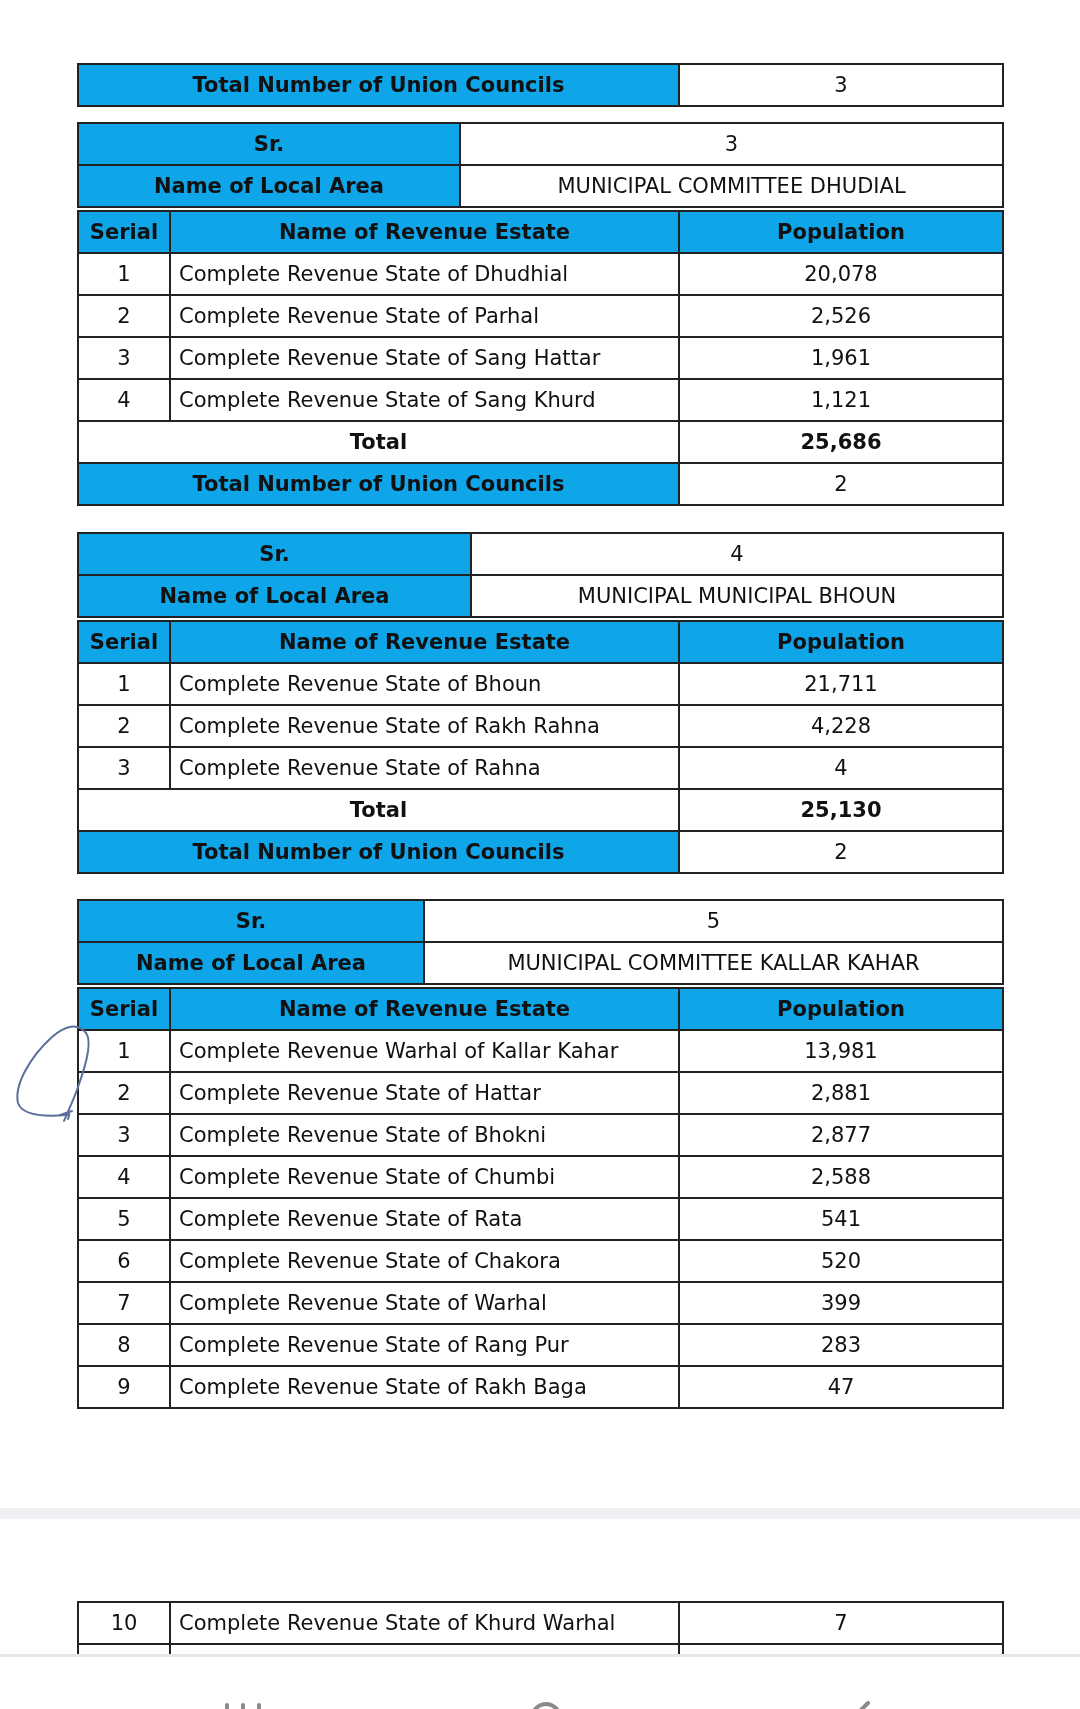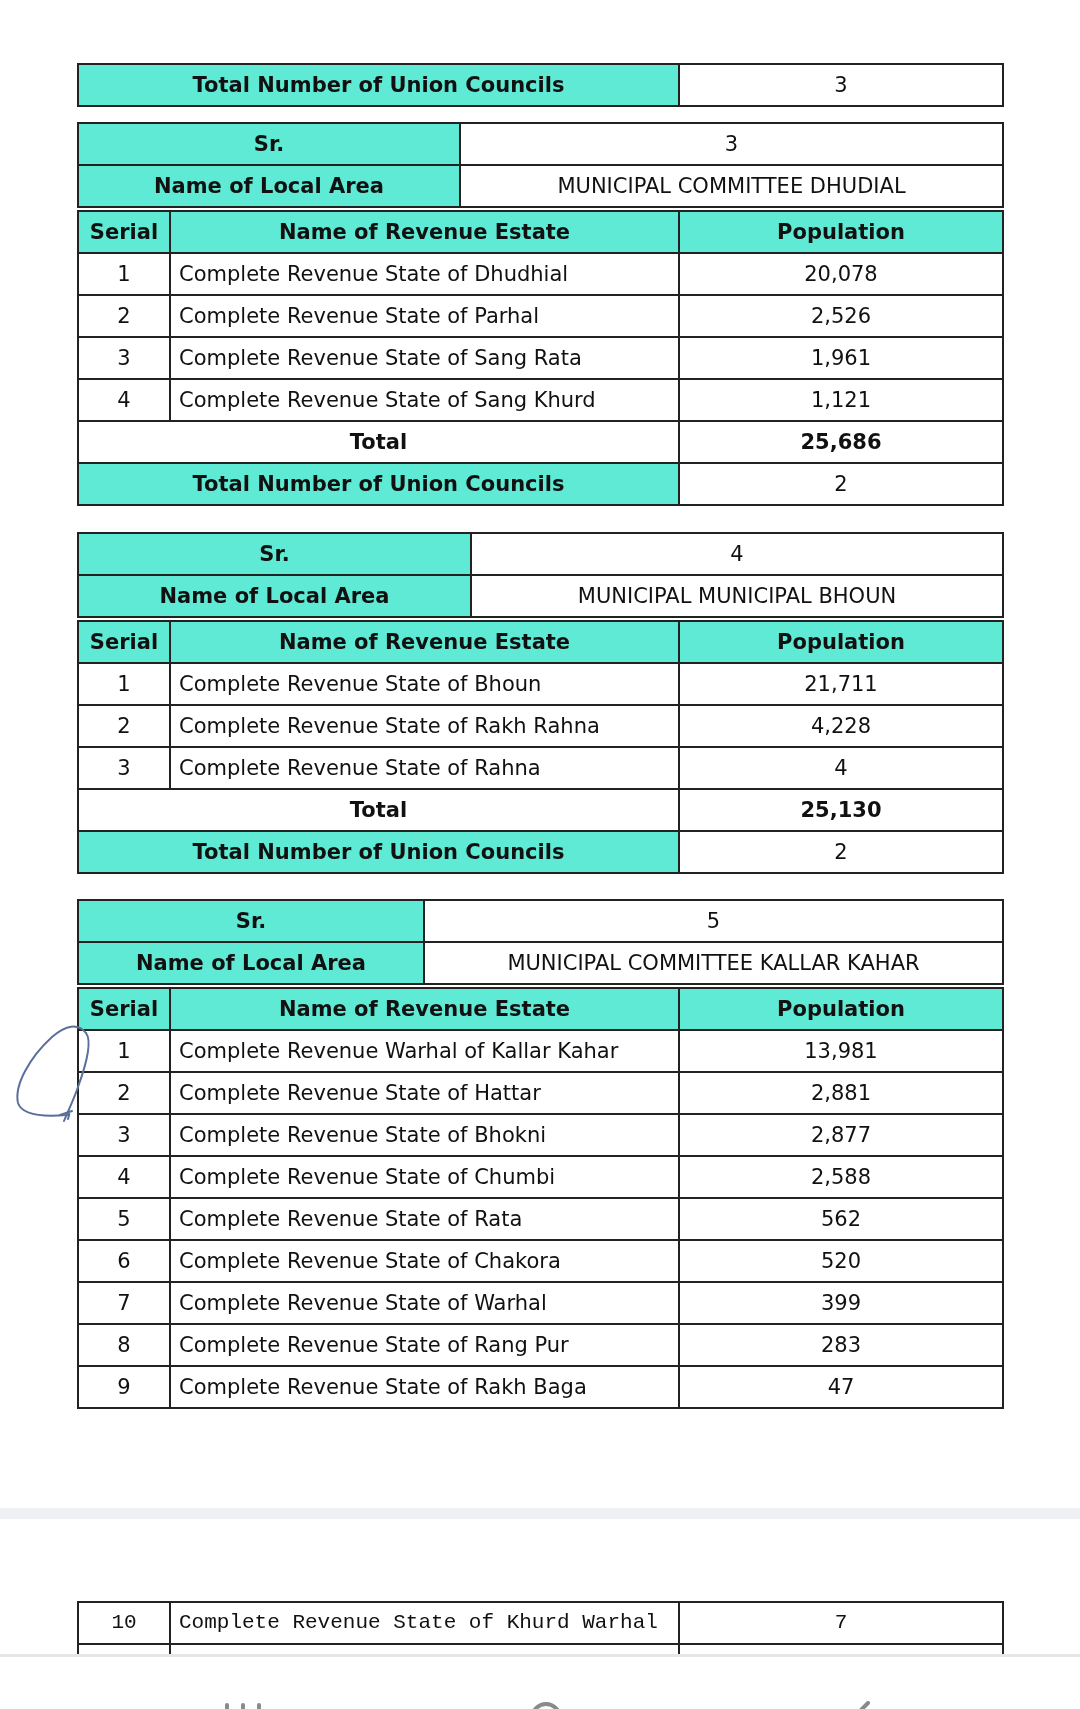--- a/index.html
+++ b/index.html
@@ -25,21 +25,21 @@
   .tbl td {
     border: 2px solid #222222;
     height: 40px;
     padding: 0 8px;
     font-size: 21px;
     line-height: 40px;
     white-space: nowrap;
     overflow: hidden;
     box-sizing: border-box;
   }
-  .gray { background: #5eead4; }
+  .gray { background: #0ea5e9; }
   .bold { font-weight: bold; }
   .c { text-align: center; }
   .l { text-align: left; margin-top: 24px; }
   .page-sep {
     position: absolute;
     left: 0;
     top: 1508px;
     width: 1080px;
     height: 11px;
     background: #eff0f4;
@@ -127,21 +127,21 @@
       <td class="l">Complete Revenue State of Dhudhial</td>
       <td class="c">20,078</td>
     </tr>
     <tr>
       <td class="c">2</td>
       <td class="l">Complete Revenue State of Parhal</td>
       <td class="c">2,526</td>
     </tr>
     <tr>
       <td class="c">3</td>
-      <td class="l">Complete Revenue State of Sang Rata</td>
+      <td class="l">Complete Revenue State of Sang Hattar</td>
       <td class="c">1,961</td>
     </tr>
     <tr>
       <td class="c">4</td>
       <td class="l">Complete Revenue State of Sang Khurd</td>
       <td class="c">1,121</td>
     </tr>
     <tr>
       <td colspan="2" class="bold c">Total</td>
       <td class="bold c">25,686</td>
@@ -251,21 +251,21 @@
       <td class="c">2,877</td>
     </tr>
     <tr>
       <td class="c">4</td>
       <td class="l">Complete Revenue State of Chumbi</td>
       <td class="c">2,588</td>
     </tr>
     <tr>
       <td class="c">5</td>
       <td class="l">Complete Revenue State of Rata</td>
-      <td class="c">562</td>
+      <td class="c">541</td>
     </tr>
     <tr>
       <td class="c">6</td>
       <td class="l">Complete Revenue State of Chakora</td>
       <td class="c">520</td>
     </tr>
     <tr>
       <td class="c">7</td>
       <td class="l">Complete Revenue State of Warhal</td>
       <td class="c">399</td>
@@ -284,21 +284,21 @@
     </table>
 
   <svg class="signature" viewBox="0 0 90 110">
     <path d="M78 18 C 70 8, 58 10, 44 22 C 22 42, 6 70, 10 88 C 14 100, 34 102, 58 100 C 62 99, 62 97, 60 104" fill="none" stroke="#5a6f9a" stroke-width="2" stroke-linecap="round"></path>
     <path d="M78 18 C 84 26, 78 50, 70 72 C 66 84, 60 96, 56 106" fill="none" stroke="#5a6f9a" stroke-width="2" stroke-linecap="round"></path>
     <path d="M52 100 L 64 96" fill="none" stroke="#5a6f9a" stroke-width="2" stroke-linecap="round"></path>
   </svg>
 
   <div class="page-sep"></div>
 
-  <table class="tbl" style="top:1601px;font-family:Liberation Mono, monospace;">
+  <table class="tbl" style="top:1601px;">
     <colgroup>
         <col style="width:92px">
         <col style="width:509px">
         <col style="width:324px">
       </colgroup>
     <tbody>
         <tr>
       <td class="c">10</td>
       <td class="l">Complete Revenue State of Khurd Warhal</td>
       <td class="c">7</td>

